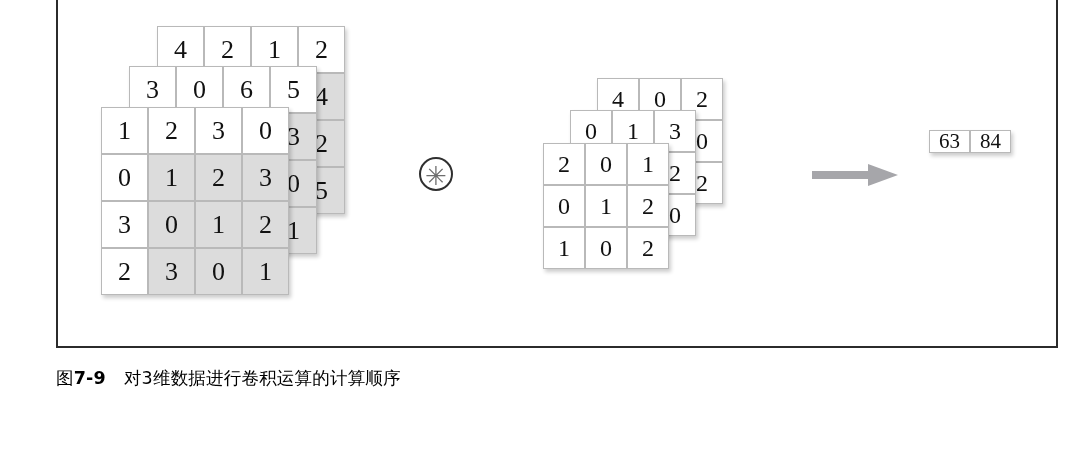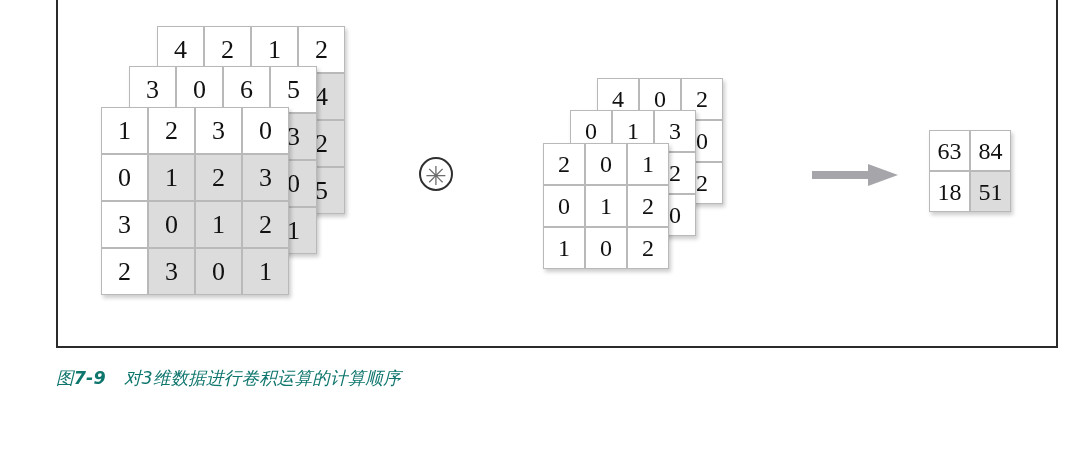--- a/index.html
+++ b/index.html
@@ -54,21 +54,21 @@
     justify-content: center;
     line-height: 1;
   }
   .cell.shaded { background: #dcdcdc; }
 
   
   .in-cell { width: 47px; height: 47px; font-size: 26px; }
   
   .kn-cell { width: 42px; height: 42px; font-size: 24px; }
   
-  .out-cell { width: 41px; height: 41px; font-size: 24px; }
+  .out-cell { width: 41px; height: 23px; font-size: 21px; }
 
   
   #input-plane-back   { left: 157px; top: 26px;  z-index: 1; }
   #input-plane-mid    { left: 129px; top: 66px;  z-index: 2; }
   #input-plane-front  { left: 101px; top: 107px; z-index: 3; }
 
   #kernel-plane-back  { left: 597px; top: 78px;  z-index: 1; }
   #kernel-plane-mid   { left: 570px; top: 110px; z-index: 2; }
   #kernel-plane-front { left: 543px; top: 143px; z-index: 3; }
 
@@ -105,24 +105,23 @@
     z-index: 5;
   }
 
   
   #figure-caption {
     position: absolute;
     left: 56px;
     top: 366px;
     font-family: "DejaVu Sans", sans-serif;
     font-size: 17.5px;
-    color: #0f766e;
+    color: #000000;
     white-space: nowrap;
     letter-spacing: 0.2px;
-    font-style: italic;
   }
   #figure-caption .cap-num { font-weight: bold; }
   #figure-caption .cap-gap { display: inline-block; width: 18px; }
 </style>
 </head>
 <body>
 
 <div id="figure-frame"></div>
 
 <div id="figure-canvas">
@@ -269,23 +268,19 @@
   <svg id="result-arrow" viewBox="0 0 86 30">
     <rect x="0" y="11" width="62" height="8" fill="#a6a6aa"></rect>
     <polygon points="56,4 86,15 56,26" fill="#a6a6aa"></polygon>
   </svg>
 
   <div class="plane" id="output-plane">
       <div class="row">
         <div class="cell out-cell">63</div>
         <div class="cell out-cell">84</div>
       </div>
-      <div class="row">
-        <div class="cell out-cell">18</div>
-        <div class="cell out-cell shaded">51</div>
-      </div>
     </div>
 
 </div>
 
 <div id="figure-caption">
   <span>图</span><span class="cap-num">7-9</span><span class="cap-gap"></span><span>对3维数据进行卷积运算的计算顺序</span>
 </div>
 
 </body></html>

